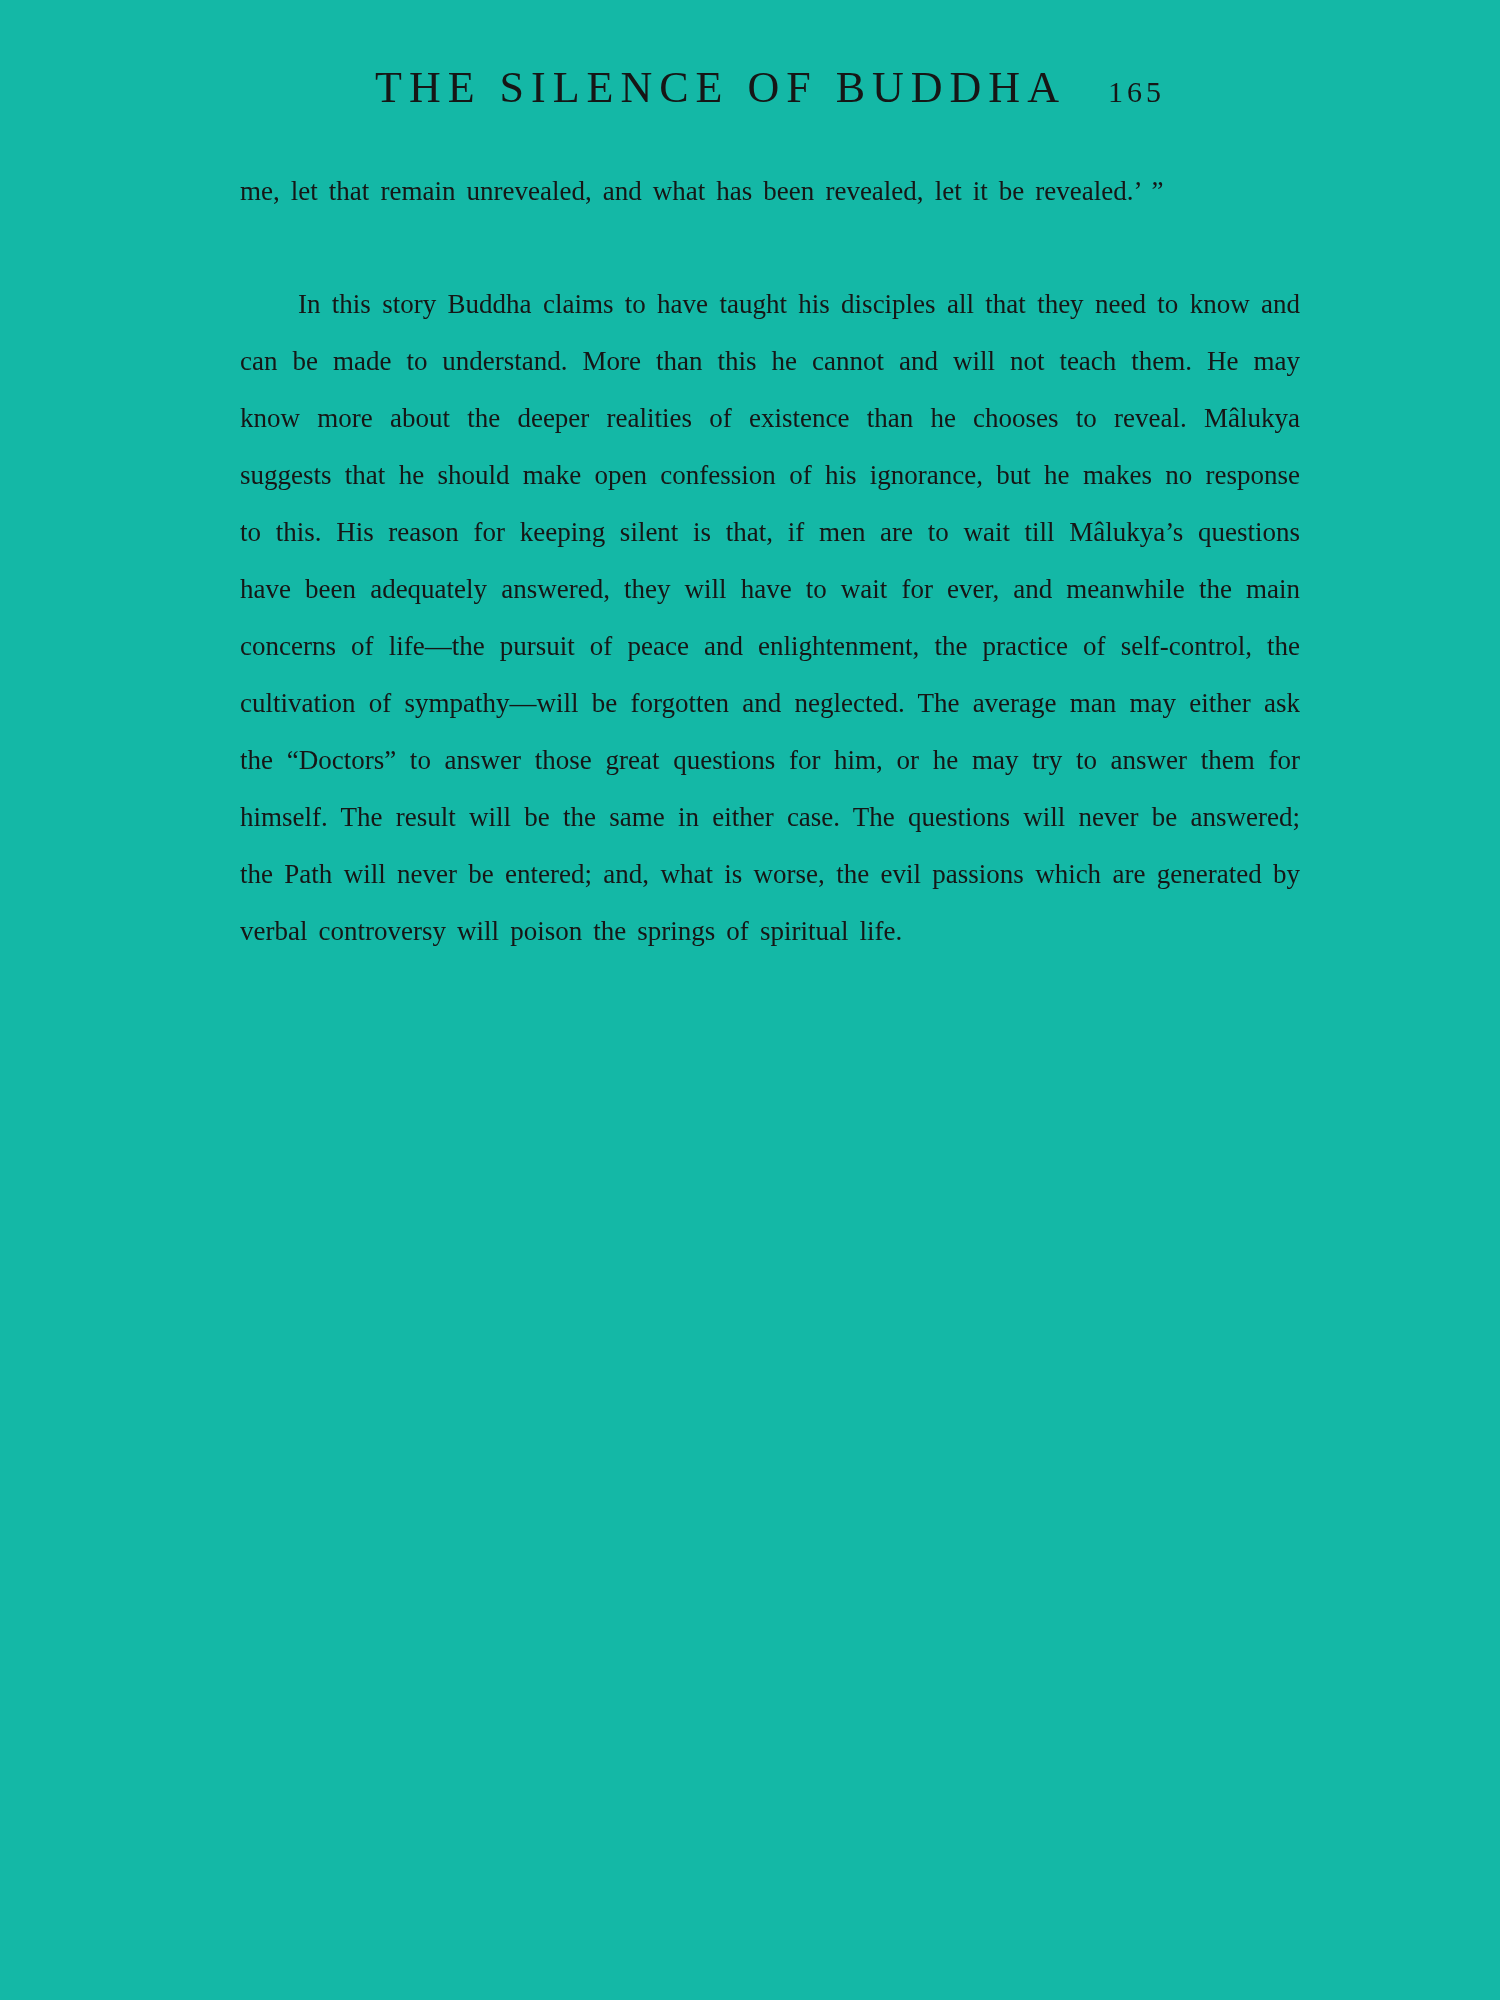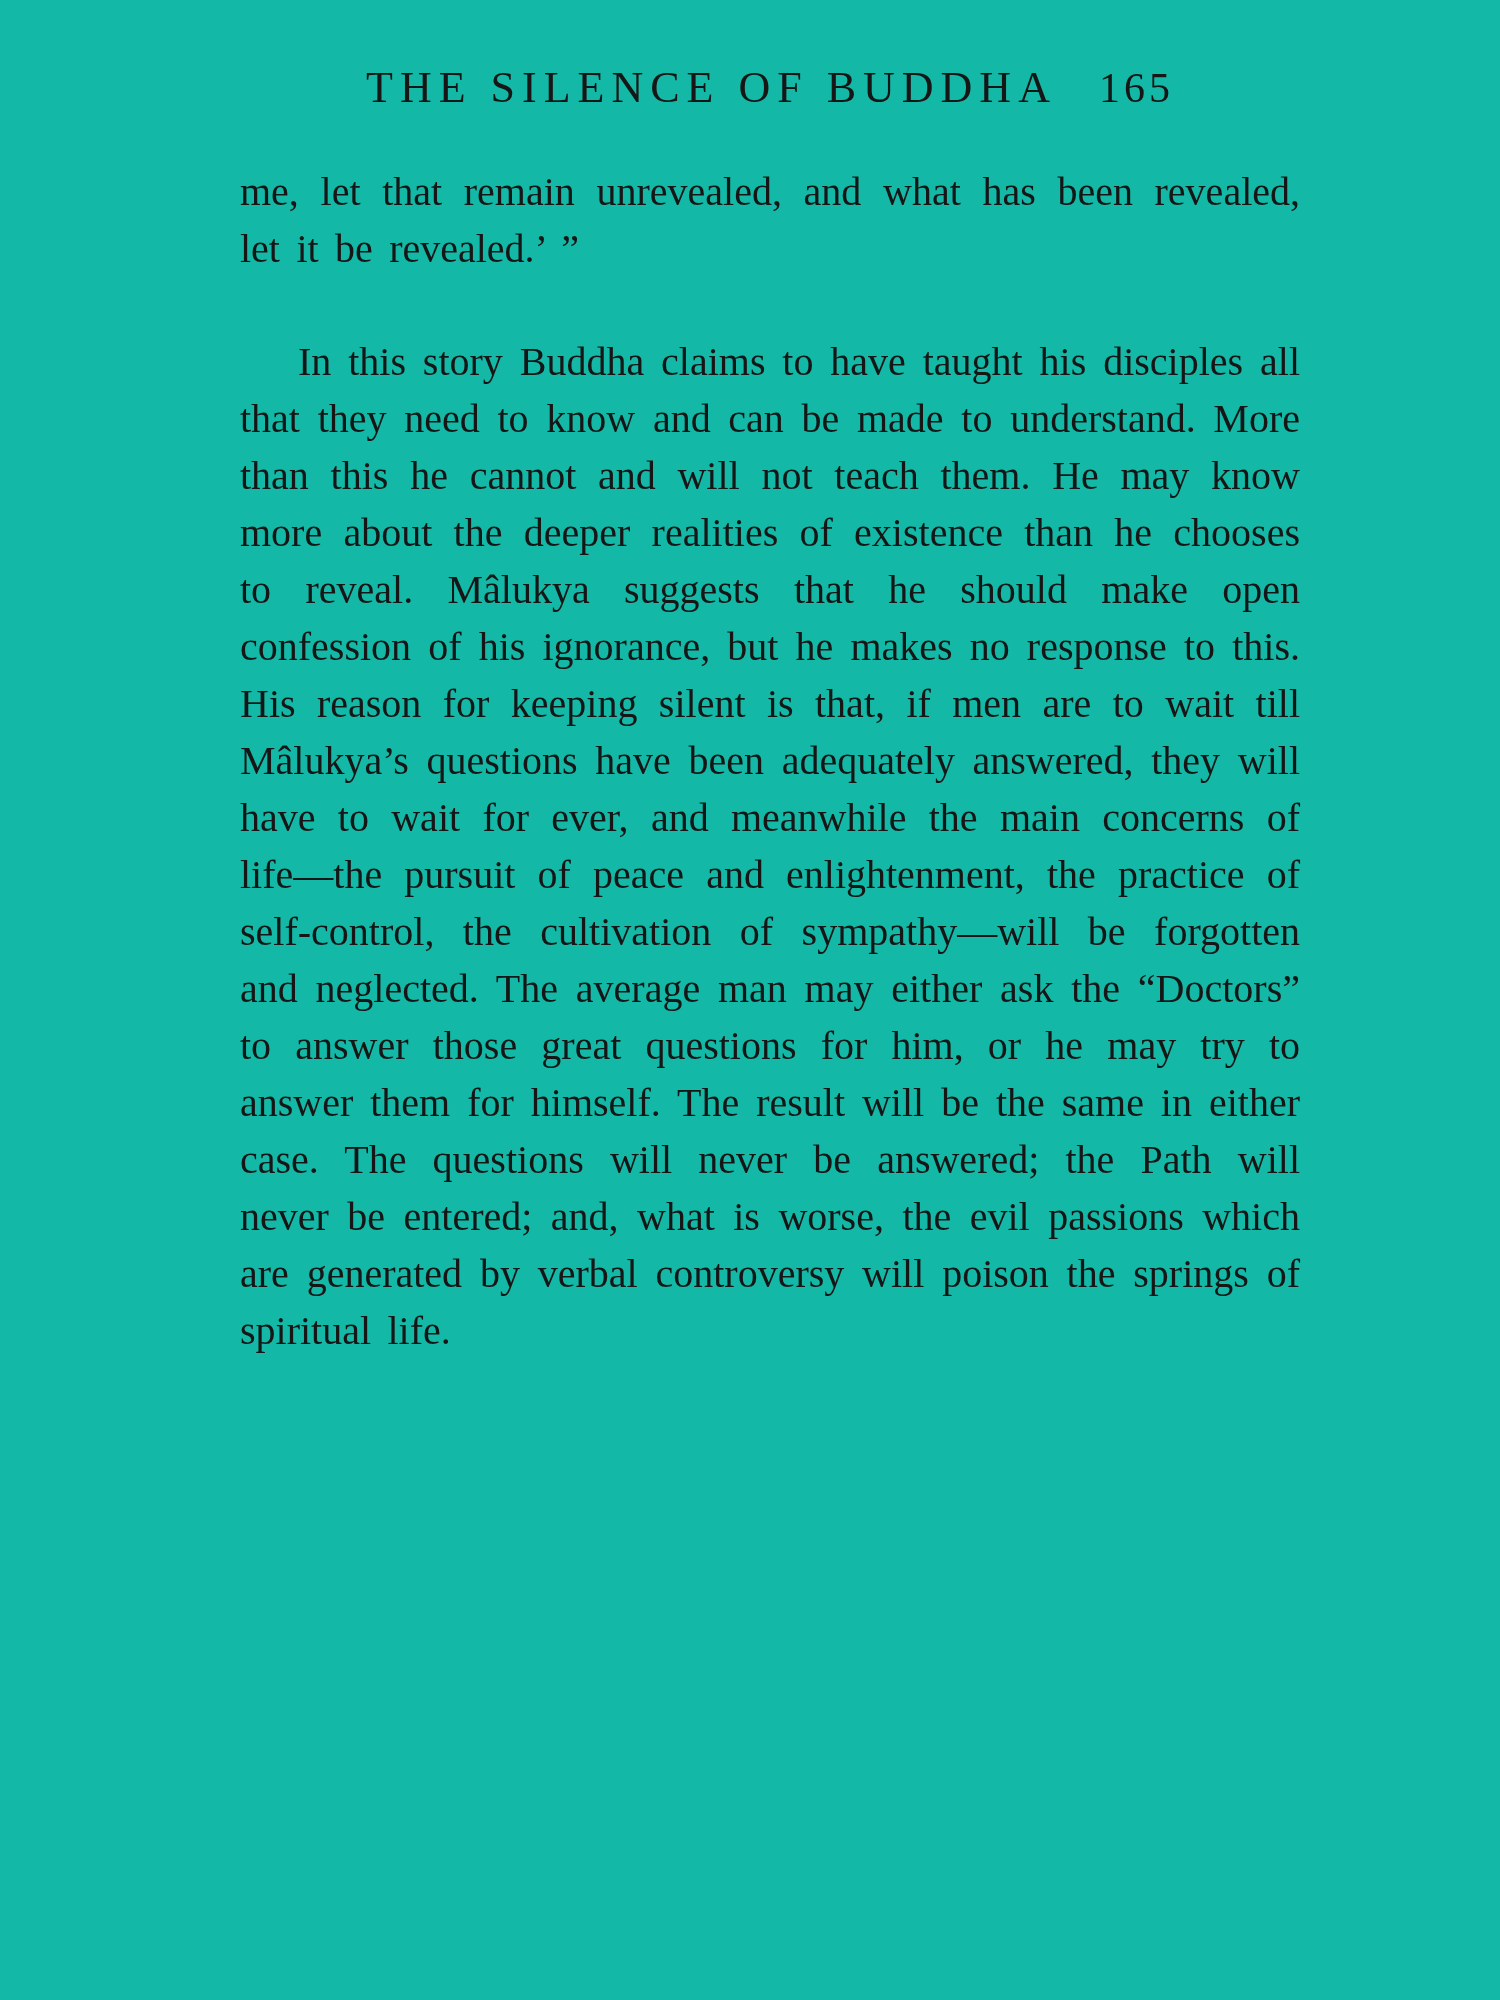--- a/index.html
+++ b/index.html
@@ -30,29 +30,29 @@
     gap: 42px;
     margin-bottom: 50px;
   }
   .page-header .title {
     font-size: 44px;
     letter-spacing: 7px;
     font-weight: 400;
     white-space: nowrap;
   }
   .page-header .pagenum {
-    font-size: 42px;
+    font-size: 30px;
     letter-spacing: 4px;
   }
   .text-block {
     width: 1060px;
   }
   .para {
     margin: 0;
-    font-size: 40px;
+    font-size: 27px;
     line-height: 57px;
     text-align: justify;
     word-spacing: 0.16em;
     text-justify: inter-word;
   }
   .para.indent {
     text-indent: 58px;
   }
   .para.no-indent {
     text-indent: 0;

